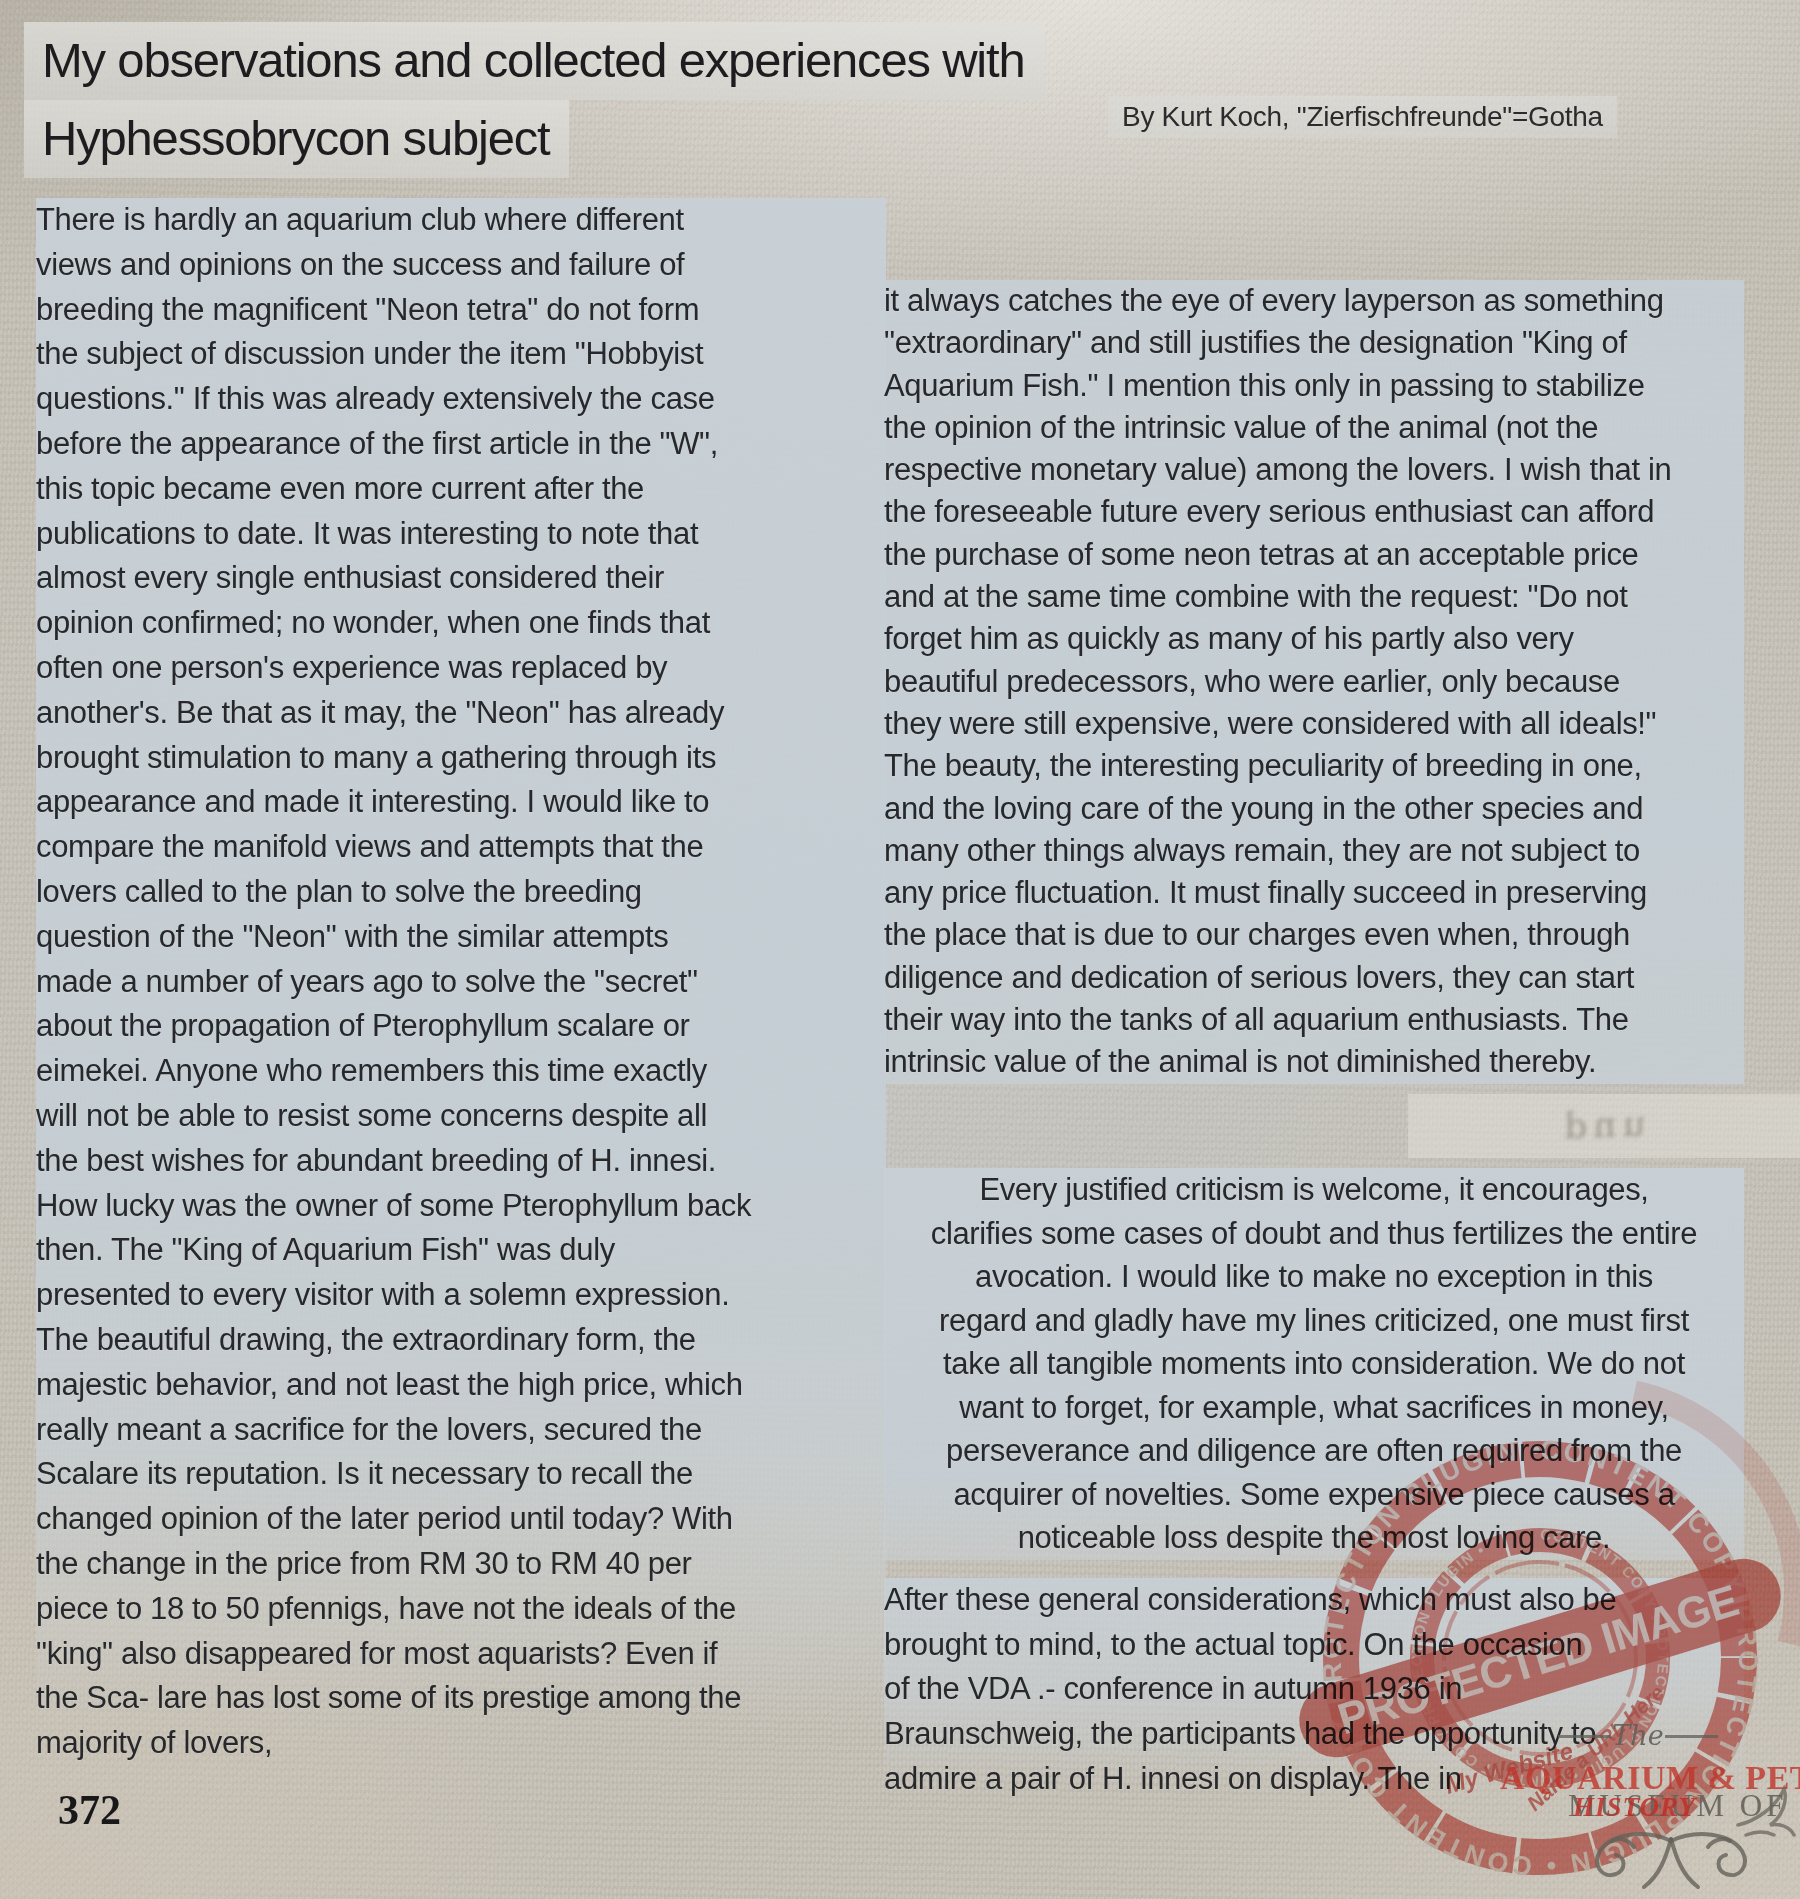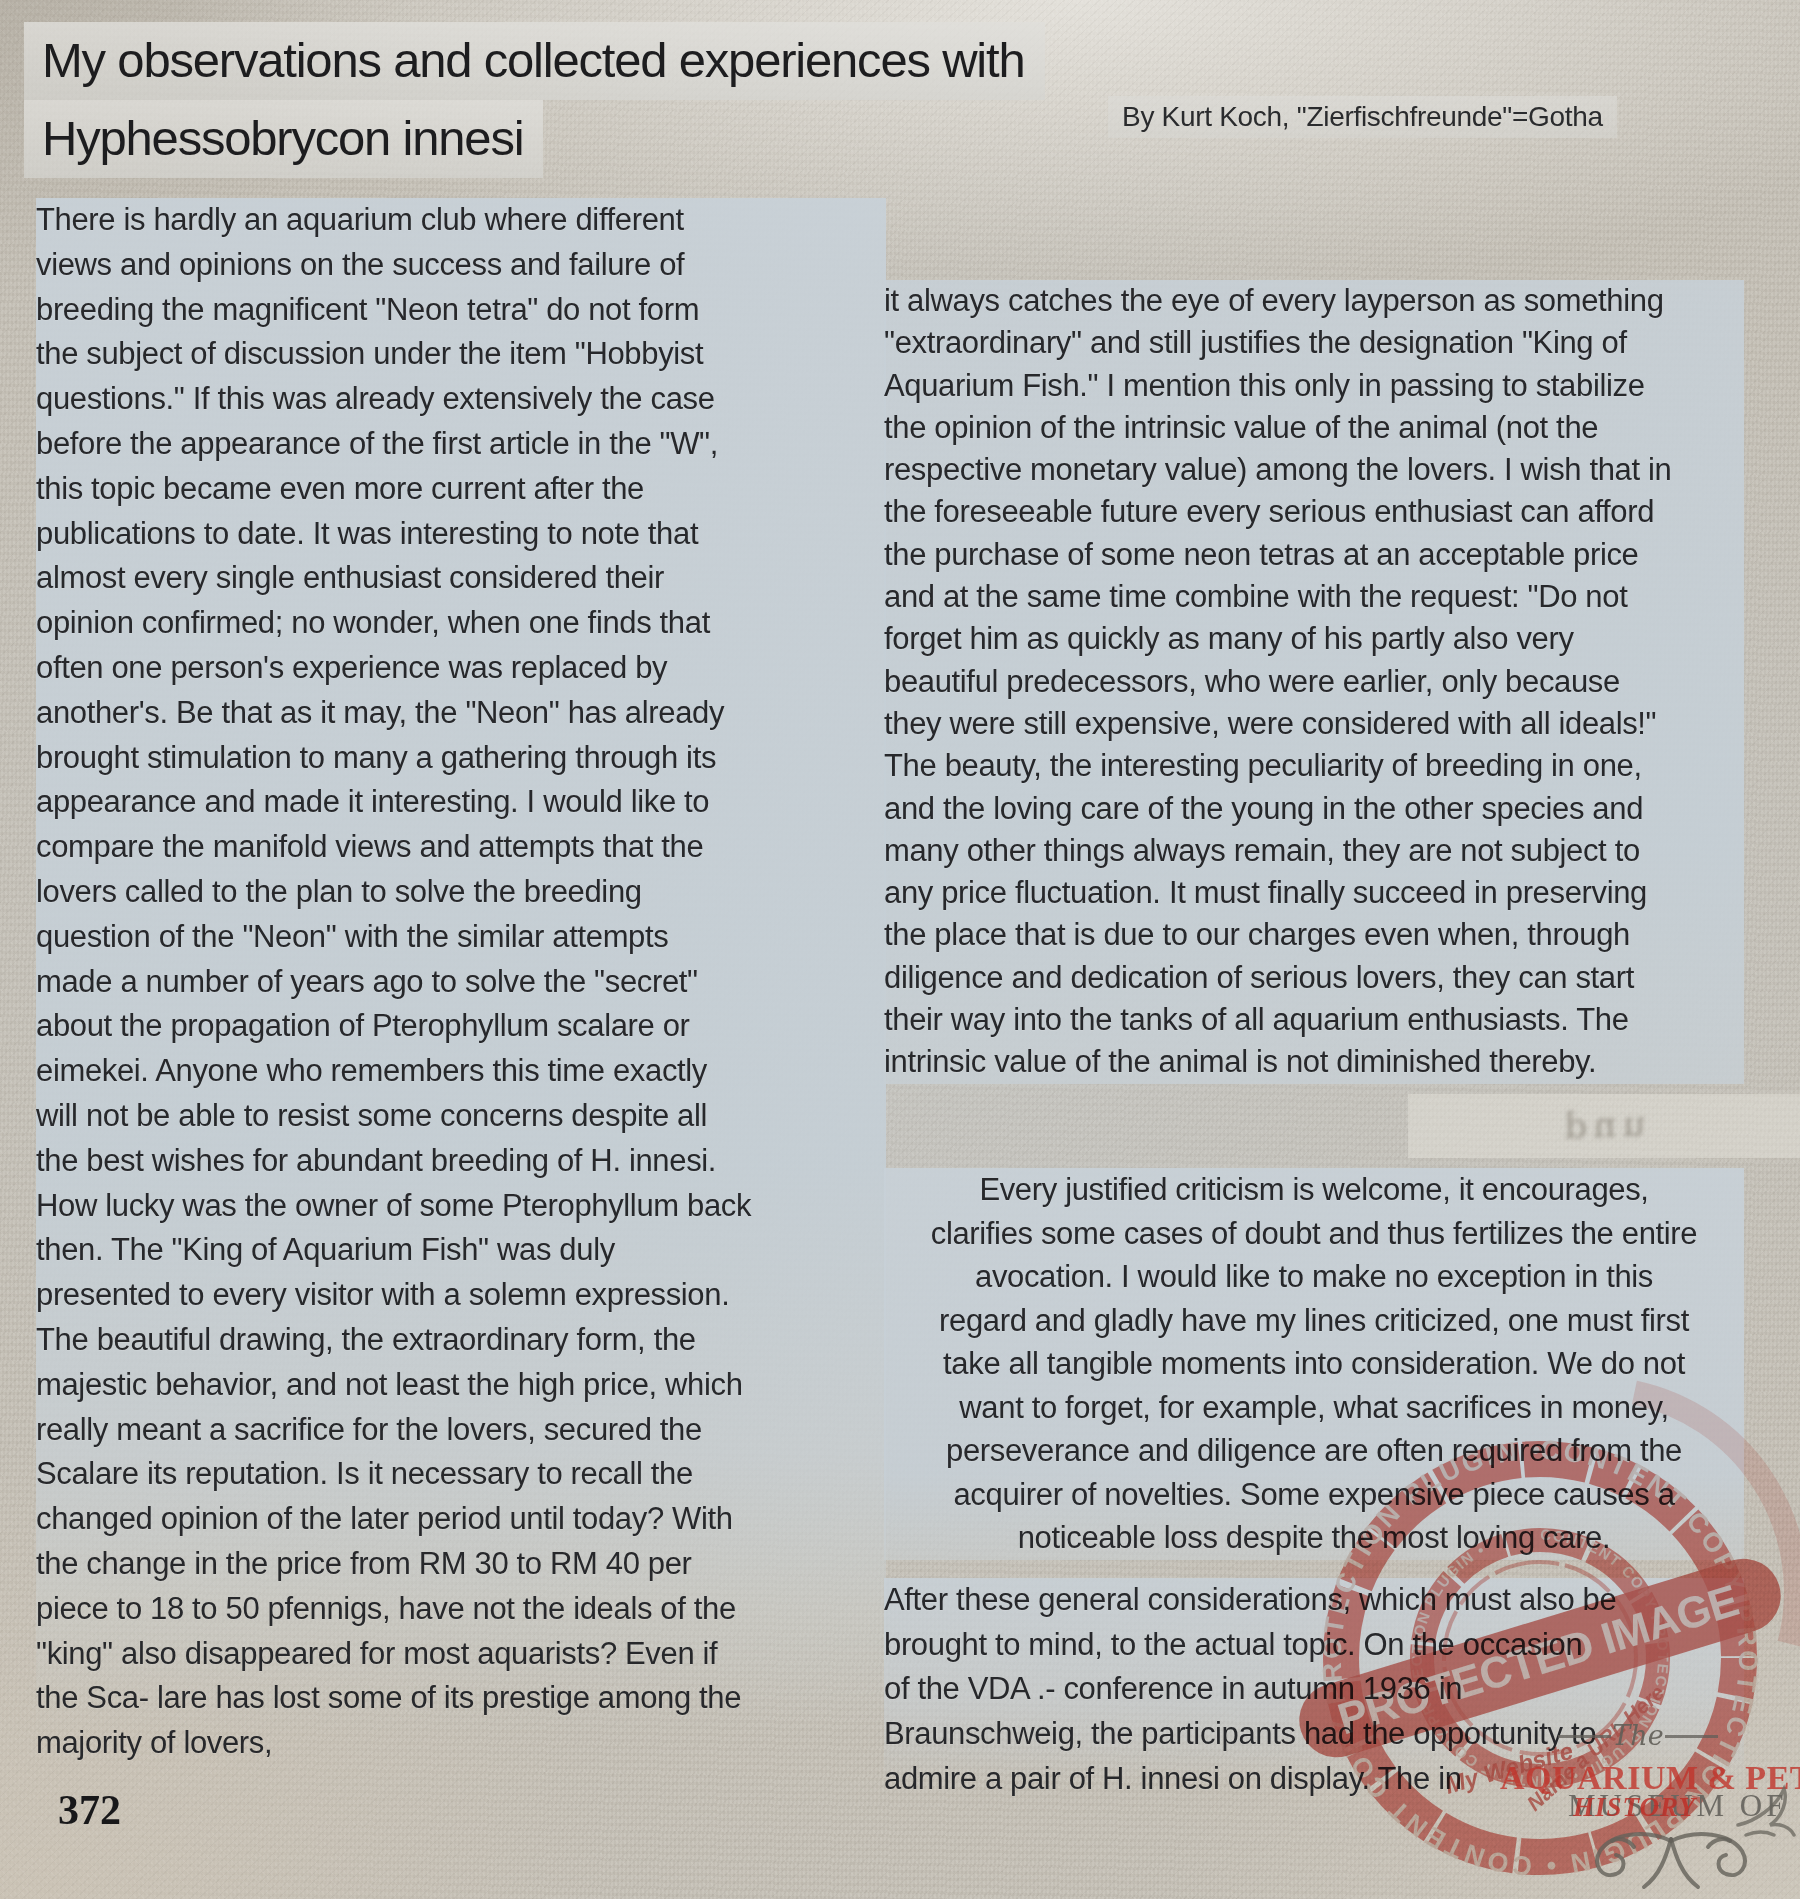--- a/index.html
+++ b/index.html
@@ -64,21 +64,21 @@
   .flourish-side{position:absolute; left:292px; top:66px;}
 </style>
 </head>
 <body>
 
 <div class="page">
   <div class="grain"></div>
 
   <div class="title">
     <span class="title-line band">My observations and collected experiences with</span>
-    <span class="title-line band">Hyphessobrycon innesi</span>
+    <span class="title-line band">Hyphessobrycon subject</span>
   </div>
 
   <div class="byline">By Kurt Koch, "Zierfischfreunde"=Gotha</div>
 
   <div class="col col-left">There is hardly an aquarium club where different
 views and opinions on the success and failure of
 breeding the magnificent "Neon tetra" do not form
 the subject of discussion under the item "Hobbyist
 questions." If this was already extensively the case
 before the appearance of the first article in the "W",

